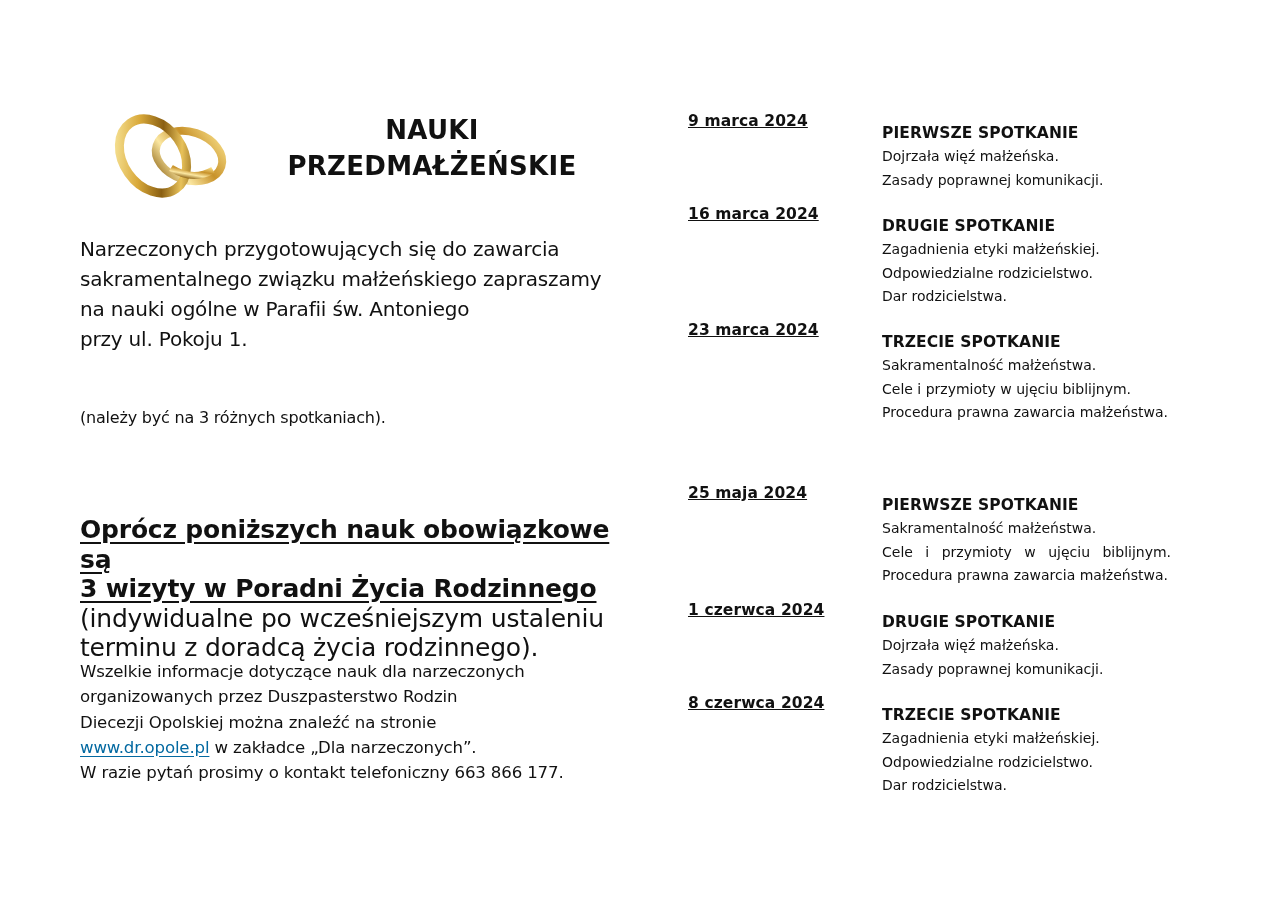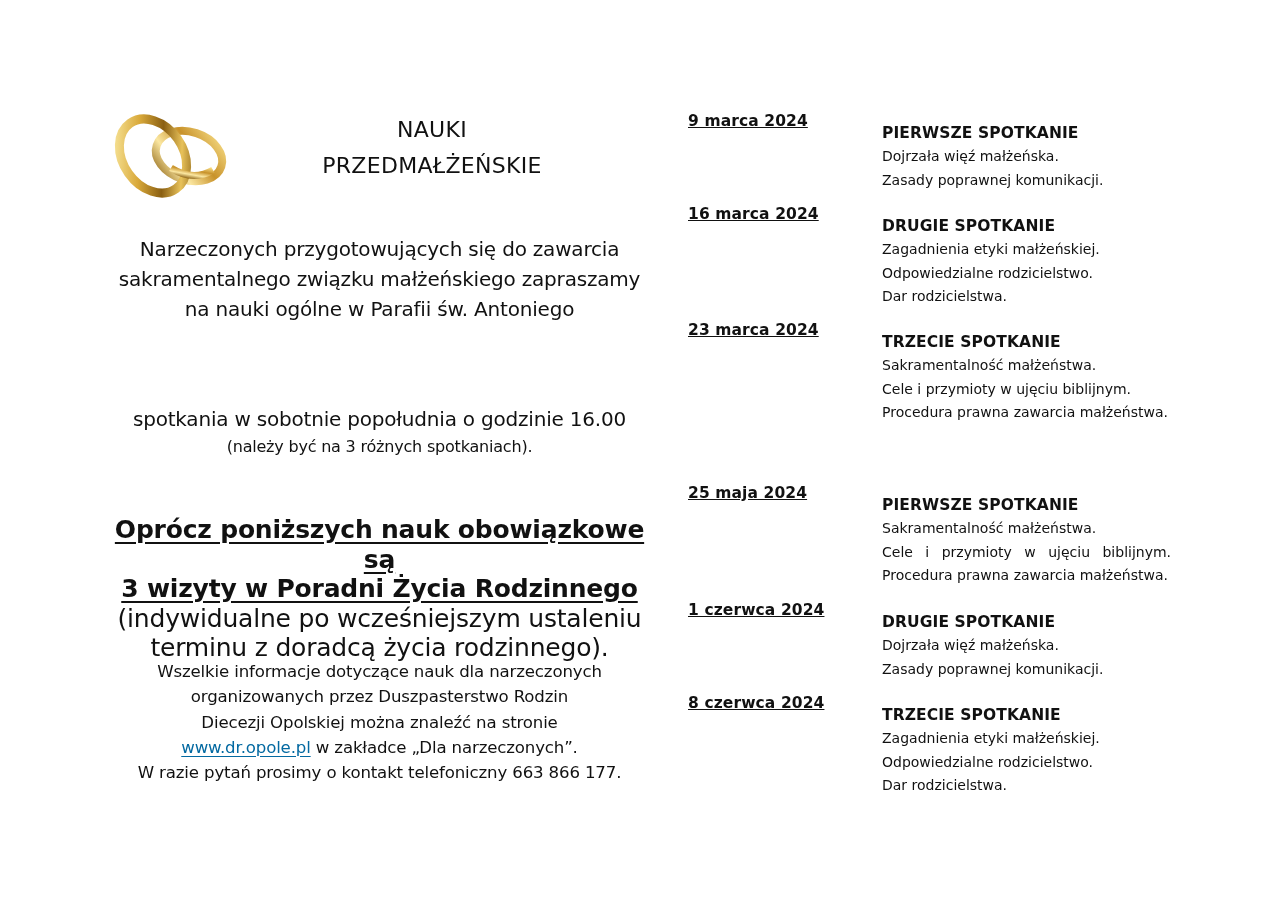--- a/index.html
+++ b/index.html
@@ -3,25 +3,25 @@
 <meta charset="utf-8">
 <style>
   html, body { margin: 0; padding: 0; background: #ffffff; }
   body {
     width: 1280px; height: 905px; position: relative; overflow: hidden;
     font-family: "DejaVu Sans", sans-serif; color: #111111;
   }
   .rings { position: absolute; left: 113px; top: 110px; width: 118px; height: 95px; }
   .title {
     position: absolute; left: 272px; top: 112px; width: 320px;
-    text-align: center; font-weight: normal; font-size: 22px; line-height: 36px;
+    text-align: center; font-weight: bold; font-size: 26px; line-height: 36px;
     letter-spacing: 0.3px;
   }
   .left-block {
-    position: absolute; left: 80px; width: 535px; text-align: center; margin-left: 32px;
+    position: absolute; left: 80px; width: 535px; 
   }
   .intro { top: 234px; font-size: 20px; line-height: 30px; letter-spacing: -0.2px; }
   .cycle { top: 405px; font-size: 20px; line-height: 29px; letter-spacing: -0.2px; }
   .cycle .note { font-size: 16px; line-height: 26px; }
   .u { text-underline-offset: 3px; }
   .extra { top: 515px; font-size: 25px; line-height: 29.5px; letter-spacing: -0.2px; }
   .extra .bold { font-weight: bold; text-decoration: underline; text-underline-offset: 4px; }
   .info { top: 659px; font-size: 16.6px; line-height: 25.3px; letter-spacing: -0.15px; }
   .link { color: #0369a1; text-decoration: underline; text-underline-offset: 3px; }
 
@@ -64,24 +64,24 @@
 
 <div class="title">
   <div>NAUKI</div>
   <div>PRZEDMAŁŻEŃSKIE</div>
 </div>
 
 <div class="left-block intro">
   <div>Narzeczonych przygotowujących się do zawarcia</div>
   <div>sakramentalnego związku małżeńskiego zapraszamy</div>
   <div>na nauki ogólne w Parafii św. Antoniego</div>
+  <div>przy ul. Pokoju 1.</div>
 </div>
 
 <div class="left-block cycle">
-  <div>spotkania w sobotnie popołudnia o godzinie 16.00</div>
   <div class="note"><span>(</span><span class="u">należy być na 3 różnych spotkaniach</span><span>).</span></div>
 </div>
 
 <div class="left-block extra">
   <div><span class="bold">Oprócz poniższych nauk obowiązkowe są</span></div>
   <div><span class="bold">3 wizyty w Poradni Życia Rodzinnego</span></div>
   <div>(indywidualne po wcześniejszym ustaleniu</div>
   <div>terminu z doradcą życia rodzinnego).</div>
 </div>
 

